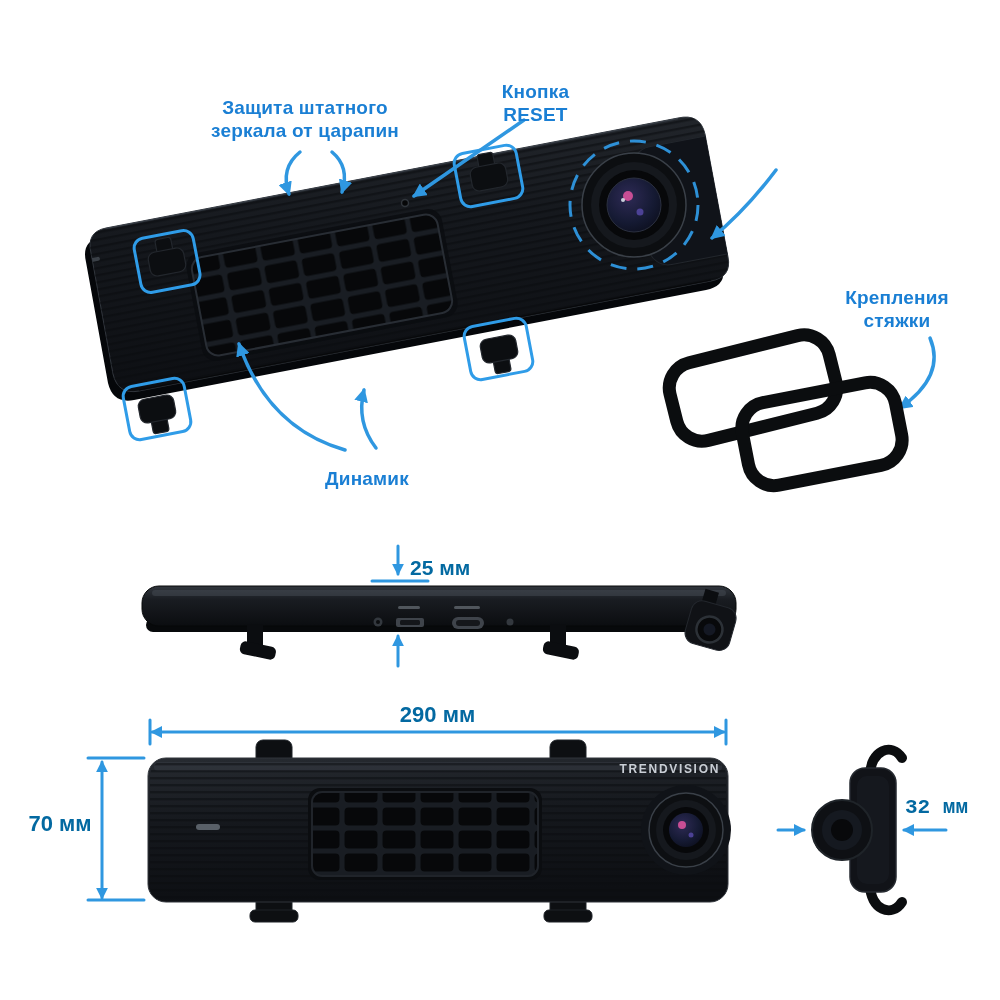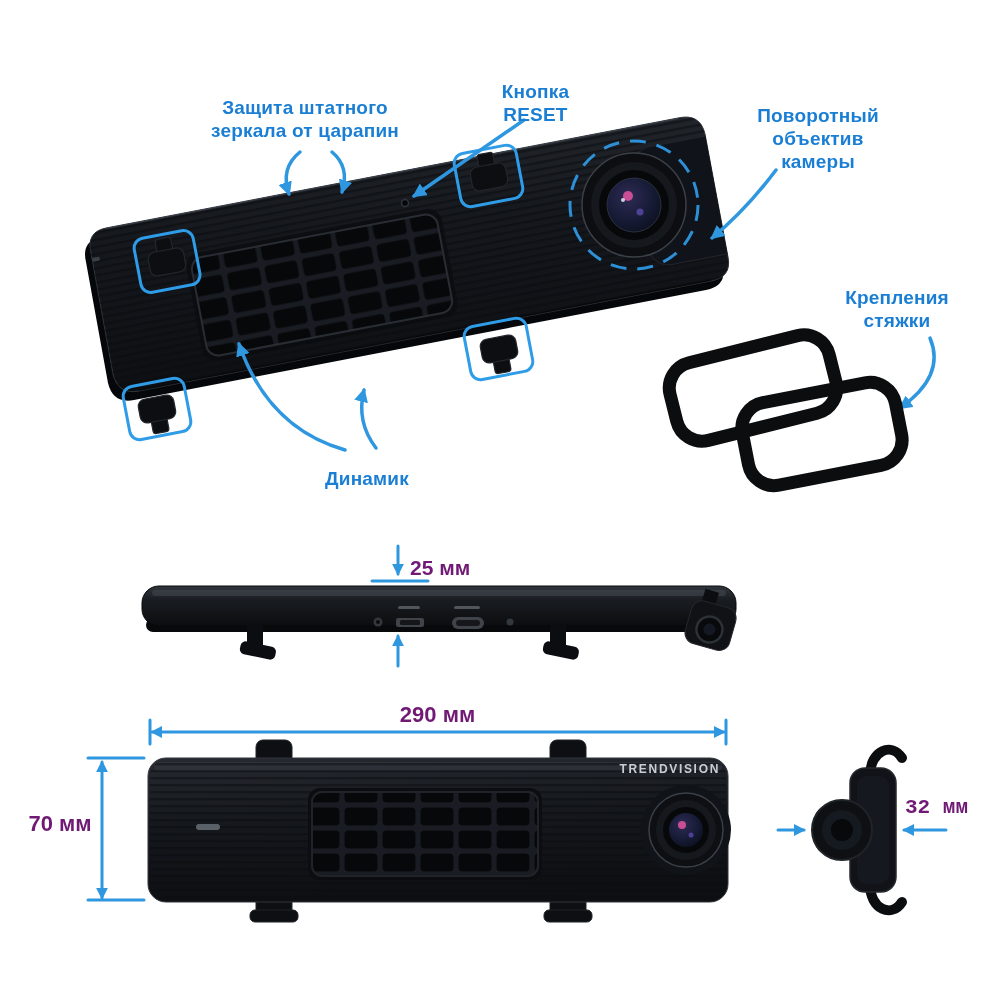--- a/index.html
+++ b/index.html
@@ -4,21 +4,21 @@
 <style>
   html,body{margin:0;padding:0;background:#ffffff;}
   body{font-family:"Liberation Sans","DejaVu Sans",sans-serif;}
   #stage{position:relative;width:1000px;height:1000px;background:#ffffff;overflow:hidden;}
   #scene{position:absolute;left:0;top:0;}
   .callout{
     position:absolute;color:#1a7fd4;font-weight:bold;font-size:19px;
     line-height:1.22;text-align:center;white-space:pre-line;letter-spacing:.2px;
   }
   .dim{
-    position:absolute;color:#701a75;font-weight:bold;font-size:22px;
+    position:absolute;color:#0369a1;font-weight:bold;font-size:22px;
     text-align:center;white-space:pre-line;
   }
   .dim.small{font-size:21px;text-align:left;}
   .brand{
     position:absolute;color:#c9ced5;font-weight:bold;font-size:12px;
     letter-spacing:.14em;text-align:right;
   }
 </style>
 </head>
 <body>
@@ -220,23 +220,20 @@
     <path marker-end="url(#ah)" d="M946,830 L904,830"></path>
   </g>
 </svg>
 
 <div class="callout" style="left:190px;top:96px;width:230px;">Защита штатного
 зеркала от царапин</div>
 
 <div class="callout" style="left:478px;top:80px;width:115px;">Кнопка
 RESET</div>
 
-<div class="callout" style="left:748px;top:104px;width:140px;">Поворотный
-объектив
-камеры</div>
 
 <div class="callout" style="left:832px;top:286px;width:130px;">Крепления
 стяжки</div>
 
 <div class="callout" style="left:302px;top:467px;width:130px;">Динамик</div>
 
 <div class="dim small" style="left:410px;top:556px;width:90px;">25 мм</div>
 
 <div class="dim" style="left:355px;top:678px;width:165px;margin-top:24px;">290 мм</div>
 

